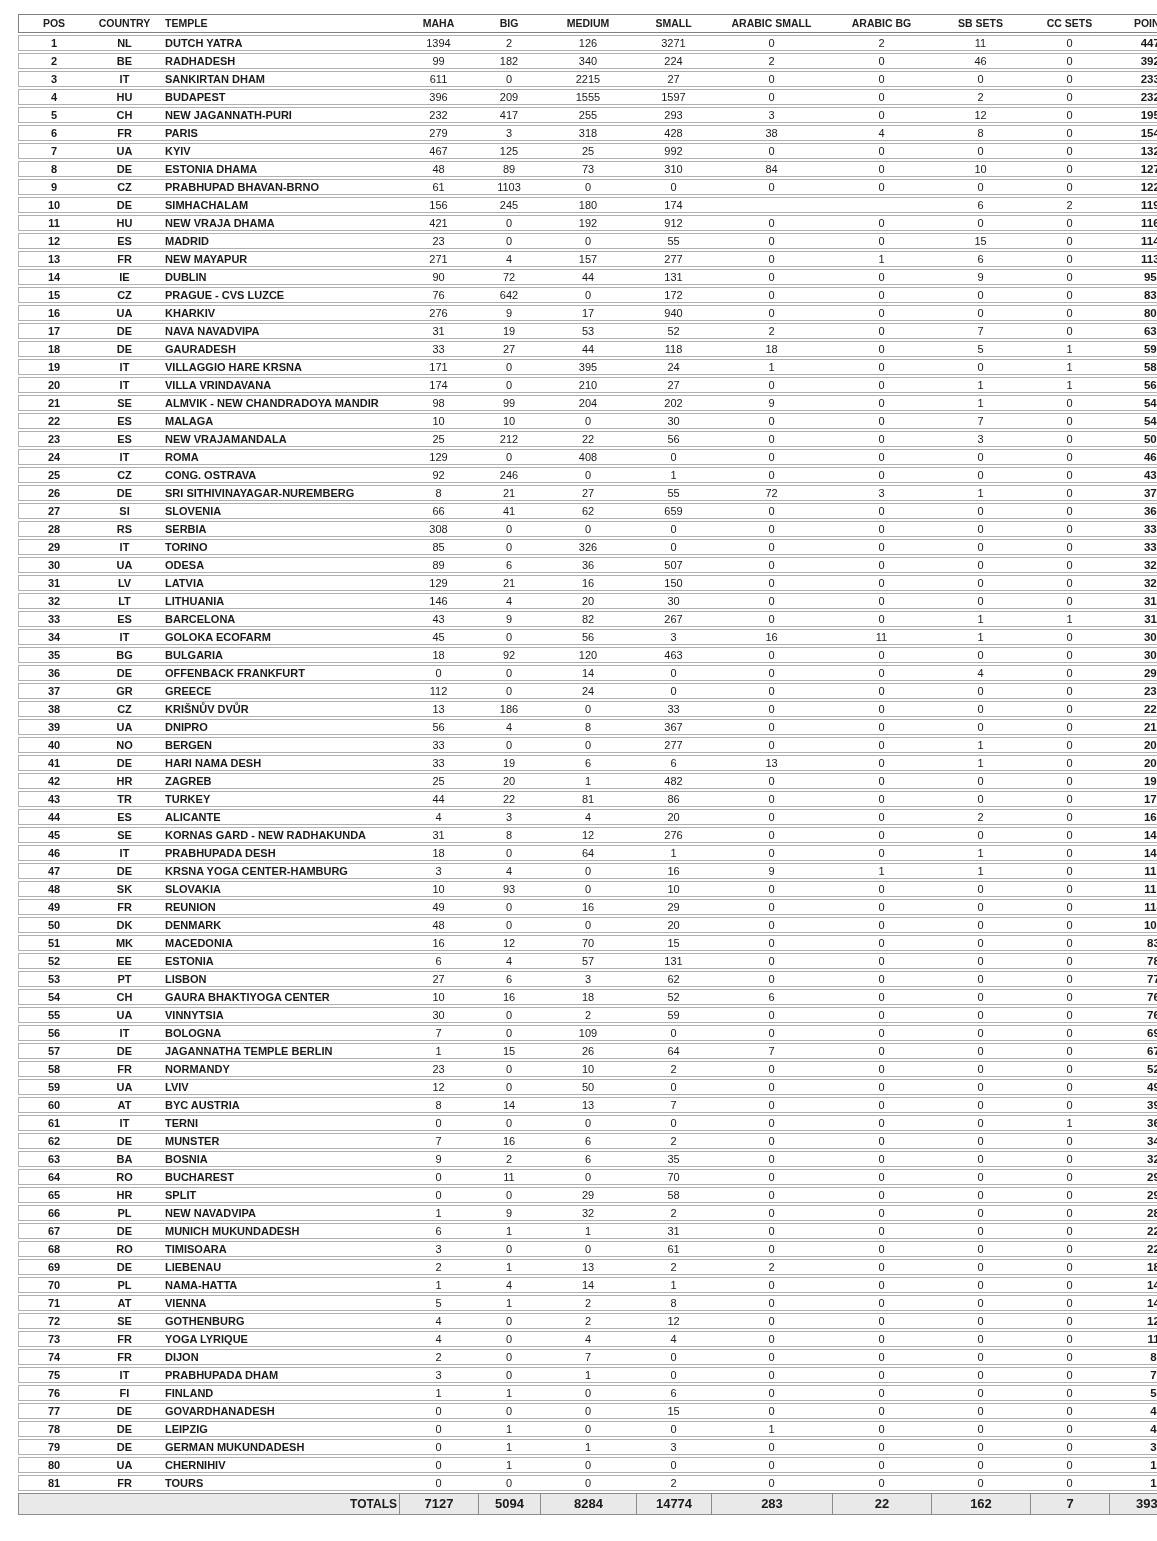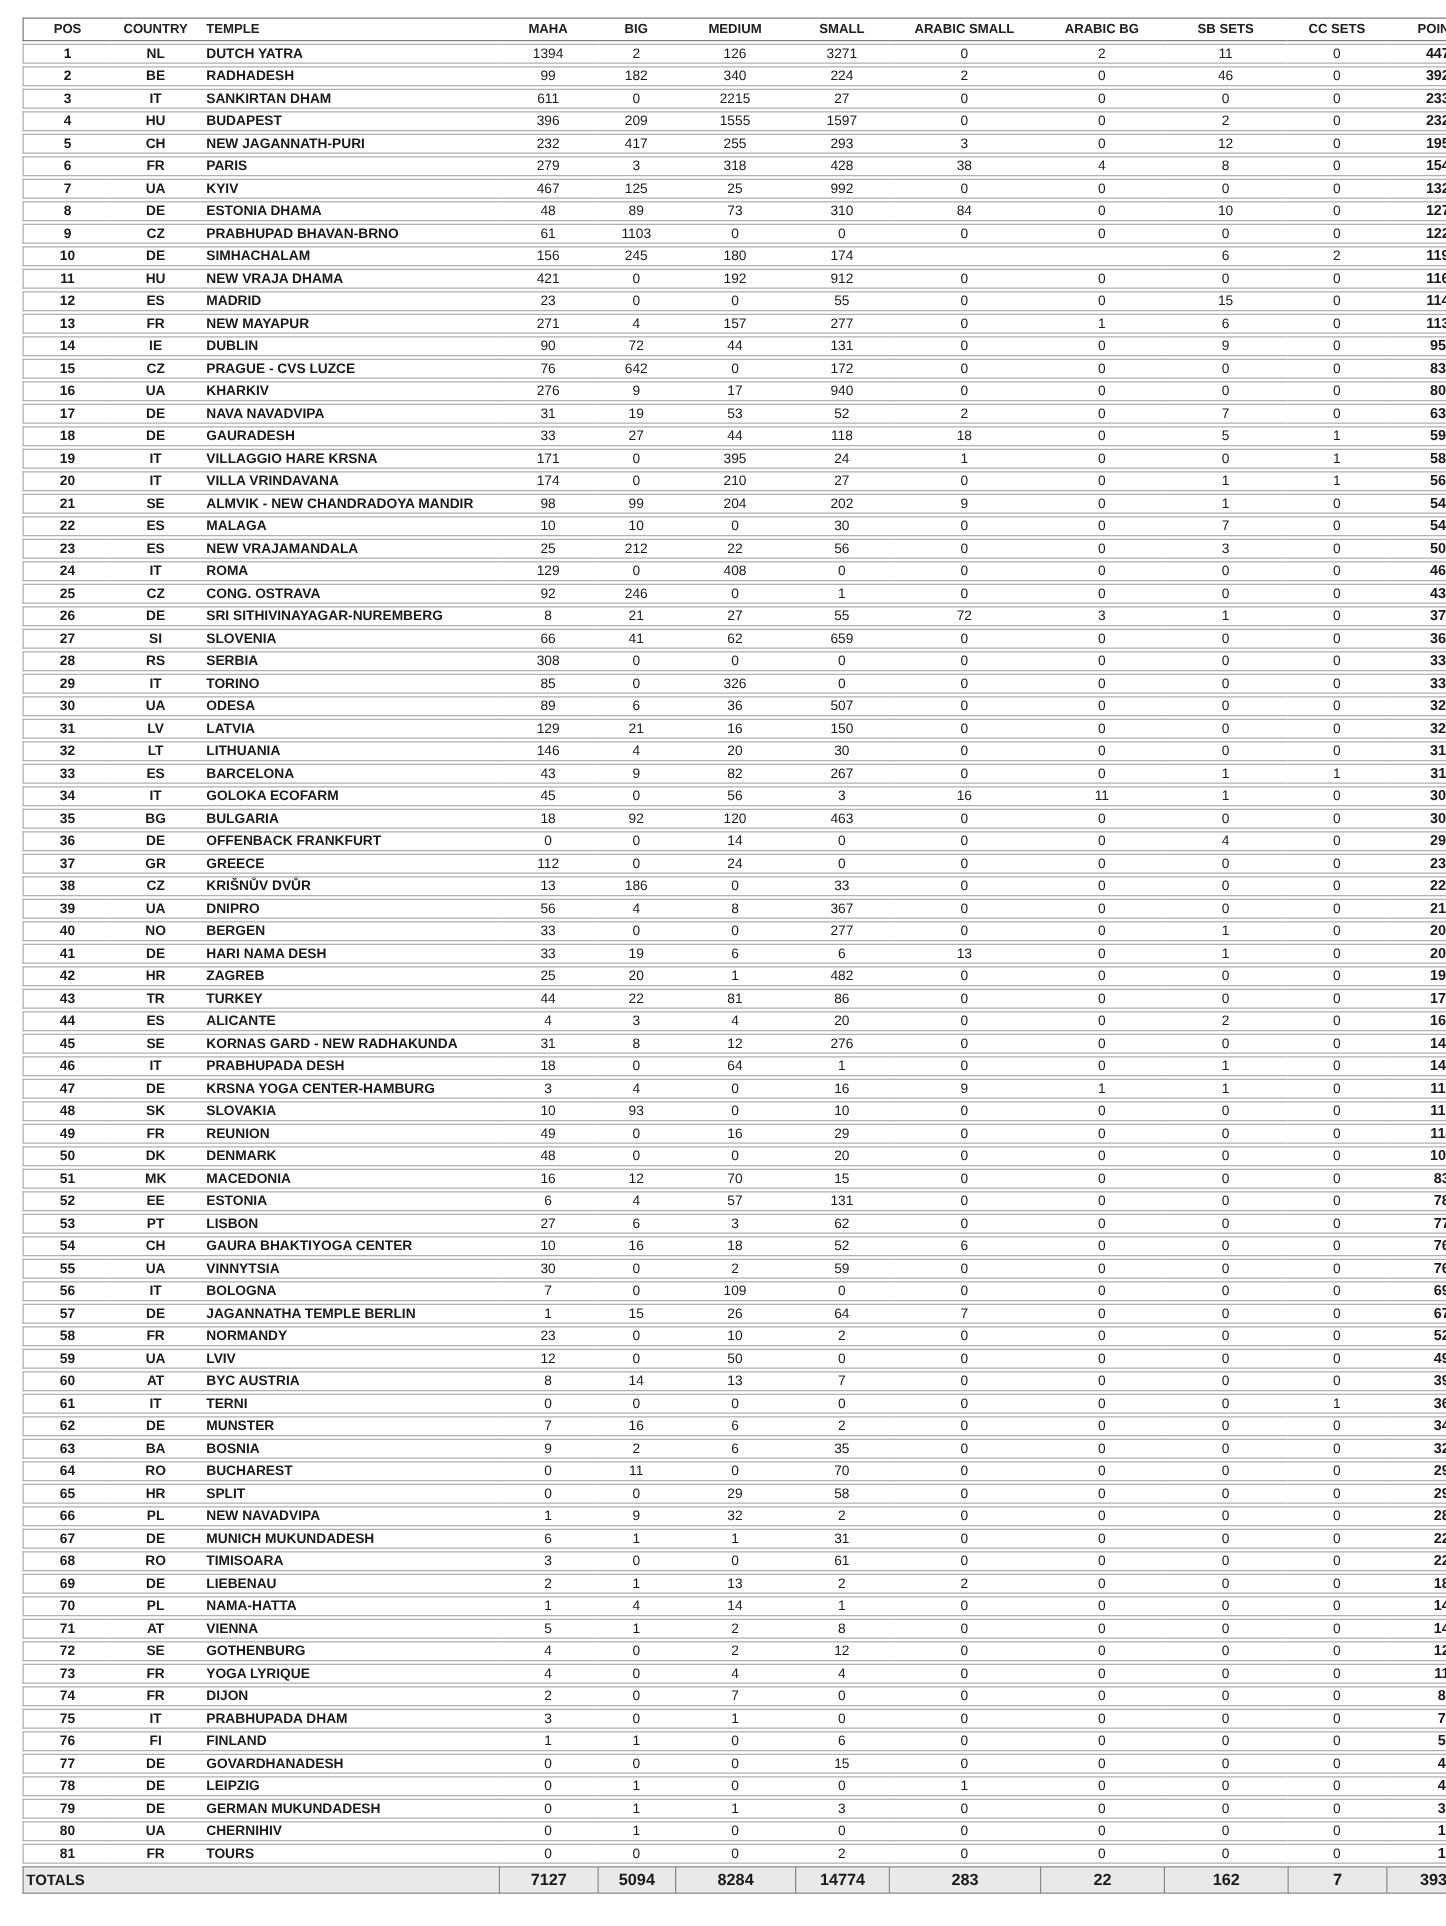--- a/index.html
+++ b/index.html
@@ -70,21 +70,21 @@
   tfoot td{
     background:var(--totals-bg);
     font-weight:bold;
     font-size:13px;
     height:20px;line-height:20px;
     border-top:1px solid var(--totals-border);
     border-bottom:1px solid var(--totals-border);
     border-left:1px solid var(--totals-border);
   }
   tfoot td:last-child{border-right:1px solid var(--totals-border);}
-  tfoot td.totals-label{text-align:left;font-size:12px;}
+  tfoot td.totals-label{text-align:right;font-size:12px;}
 </style>
 </head>
 <body>
 
 <div class="sheet">
   <table>
     <thead>
       <tr>
           <th class="col-pos">POS</th>
           <th class="col-country">COUNTRY</th>

